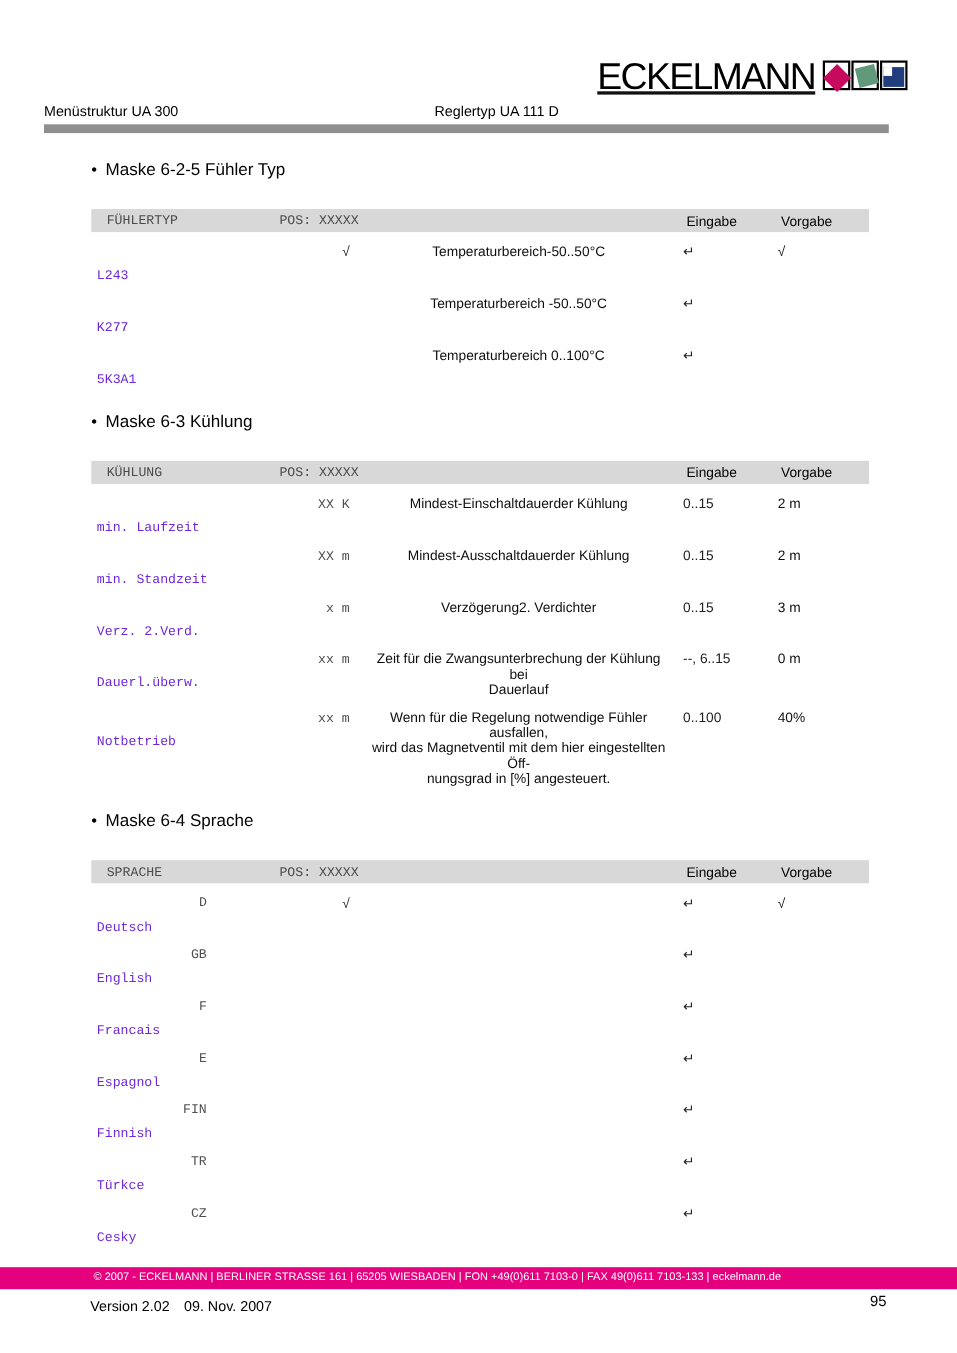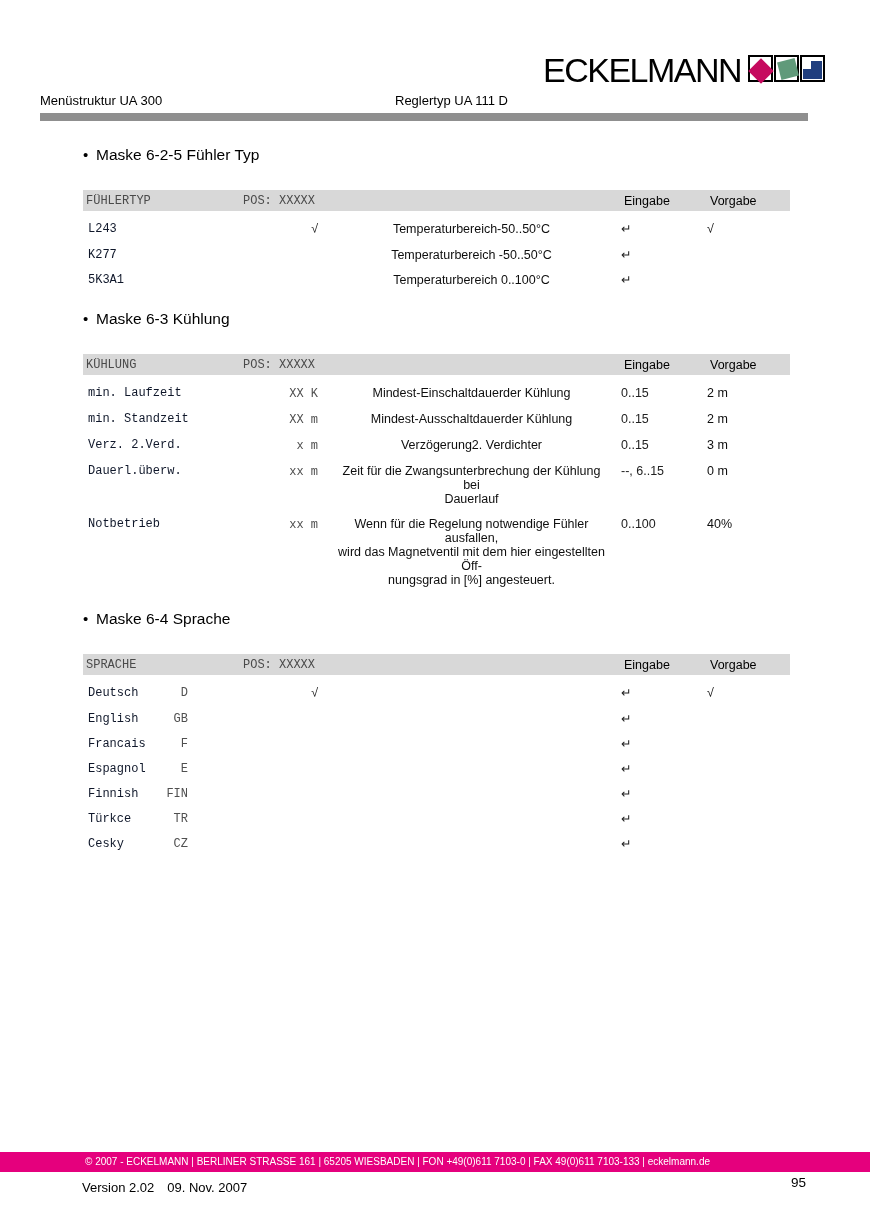--- a/index.html
+++ b/index.html
@@ -3,21 +3,21 @@
 <meta charset="utf-8">
 <style>
   * { margin:0; padding:0; box-sizing:border-box; }
   html,body { background:#fff; }
   body {
     width:870px; height:1230px; position:relative; overflow:hidden;
     font-family:"Liberation Sans", sans-serif; color:#111;
   }
 
   
-  .logo { position:absolute; top:54px; left:543px; display:flex; align-items:flex-start; }
+  .logo { position:absolute; top:54px; left:543px; display:flex; align-items:flex-start;text-decoration:underline; }
   .logo-text { font-size:34px; line-height:33px; letter-spacing:-1.5px; color:#000; font-weight:400; }
   .logo-boxes { display:flex; gap:1px; margin-left:7px; margin-top:1px; }
   .lbox { width:25px; height:27px; border:2px solid #000; position:relative; background:#fff; }
   .shape { position:absolute; }
   .diamond-magenta { width:18px; height:18px; left:2px; top:5px; transform:rotate(45deg); }
   .square-green { width:18px; height:18px; left:3px; top:3px; transform:rotate(-14deg); }
   .square-blue { width:19px; height:18px; right:1px; bottom:1px; }
   .square-blue::after { content:""; position:absolute; left:0; top:0; width:8px; height:8px; background:#fff; }
 
   
@@ -26,28 +26,28 @@
   .rule { position:absolute; top:113px; left:40px; width:768px; height:8px; }
 
   
   .content { position:absolute; top:140px; left:83px; width:707px; }
   .heading { display:flex; align-items:baseline; font-size:15.5px; line-height:17px; color:#000; margin-top:6px; }
   .heading .bullet { width:13px; font-size:15px; }
   .sec2 .heading, .sec3 .heading { margin-top:23px; }
   .intro { font-size:13.5px; line-height:17px; margin-top:11px; color:#000; }
 
   .ttable { margin-top:27px; }
-  .thead { height:21px; display:flex; align-items:center; padding-left:3px; font-size:12.5px; color:#000; }
+  .thead { height:21px; display:flex; align-items:center; padding-left:14px; font-size:12.5px; color:#000; }
   .t-name { font-family:"Liberation Mono", monospace; font-size:12px; color:#4a4a4a; width:157px; white-space:pre; }
   .t-pos  { font-family:"Liberation Mono", monospace; font-size:12px; color:#4a4a4a; flex:1; white-space:pre; }
   .t-eingabe { width:86px; }
   .t-vorgabe { width:80px; }
 
   .trow { display:flex; align-items:flex-start; margin-top:11px; padding-left:5px; font-size:12.5px; line-height:14px; }
-  .c-label { font-family:"Liberation Mono", monospace; font-size:12px; color:#0f172a; width:60px; white-space:pre; overflow:visible; }
+  .c-label { font-family:"Liberation Mono", monospace; font-size:12px; color:#6d28d9; width:60px; white-space:pre; overflow:visible;margin-top:22px; }
   .c-code  { font-family:"Liberation Mono", monospace; font-size:12px; color:#4f4f4f; width:40px; text-align:right; white-space:pre; }
   .c-val   { width:130px; text-align:right; }
   .val-mono  { font-family:"Liberation Mono", monospace; font-size:12px; color:#4f4f4f; white-space:pre; }
   .val-check { font-size:12.5px; color:#222; }
   .c-desc  { width:269px; margin-left:19px; white-space:pre-line; color:#0e0e0e;text-align:center; }
   .c-eingabe { width:86px; margin-left:15px; color:#222; white-space:pre; }
   .c-vorgabe { flex:1; color:#0e0e0e; }
 
   
   .footer-bar { position:absolute; top:1152px; left:0; width:870px; height:20px;

